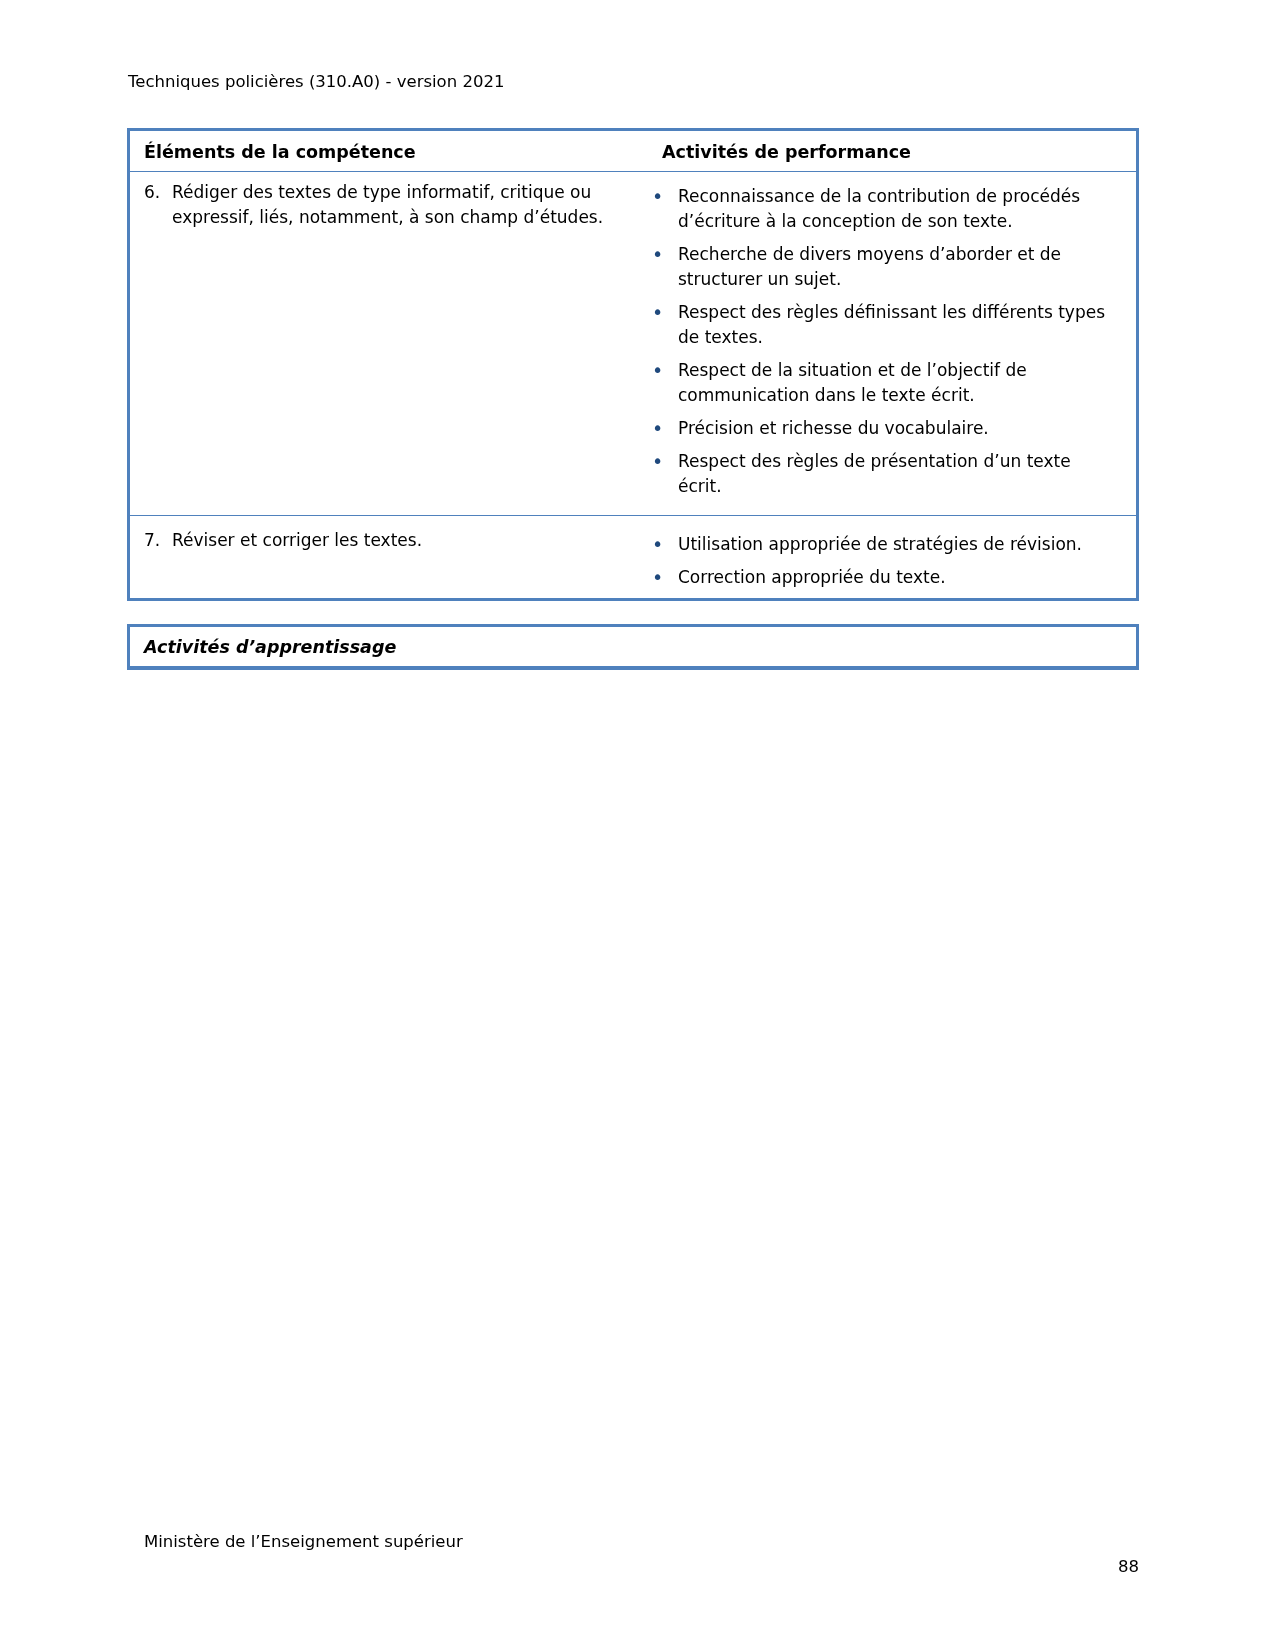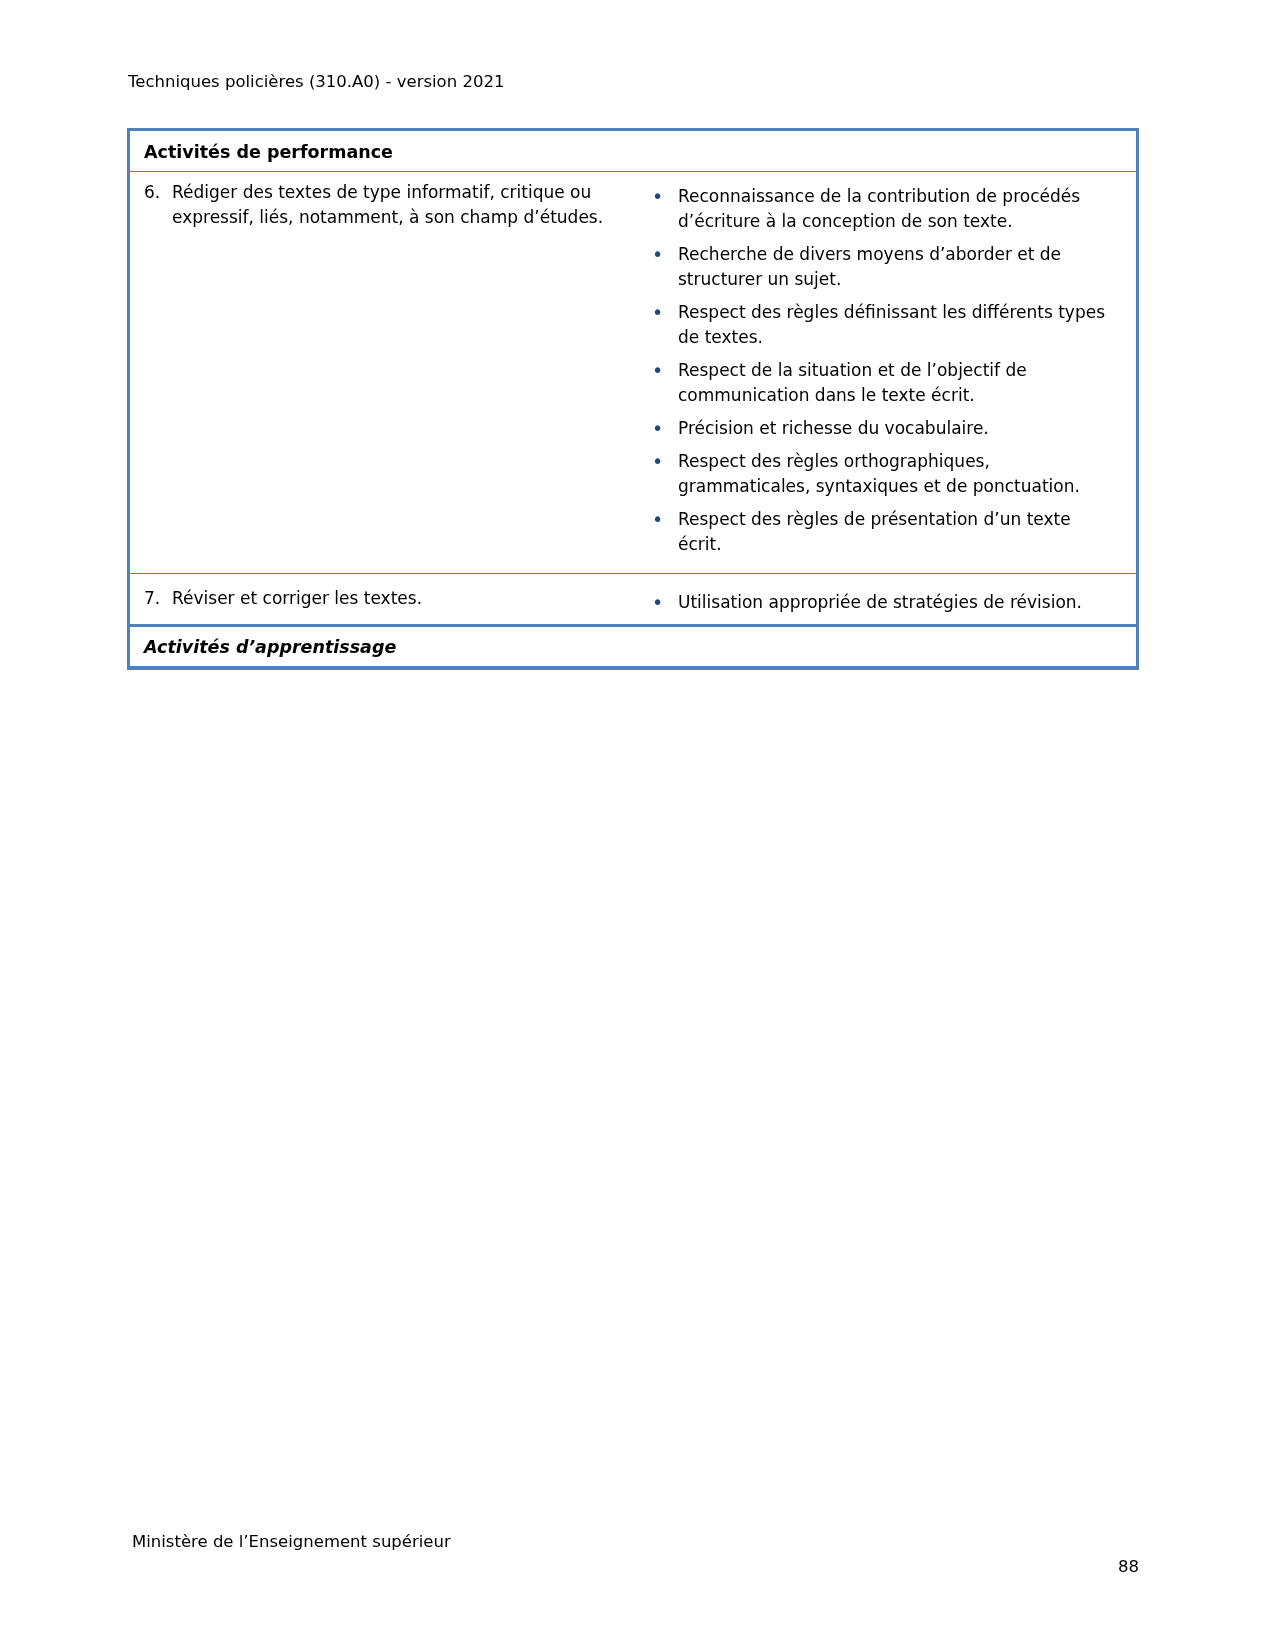--- a/index.html
+++ b/index.html
@@ -108,21 +108,21 @@
     display: flex;
     font-size: 17px;
     line-height: 27px;
   }
   .act-label-sm { width: 138px; flex: 0 0 138px; }
   .act-label-lg { width: 270px; flex: 0 0 270px; }
 
   
   .footer-ministry {
     position: absolute;
-    left: 132px;
+    left: 144px;
     top: 1531px;
     font-size: 16.5px;
     line-height: 22px;
   }
   .footer-pagenum {
     position: absolute;
     left: 1100px;
     top: 1556px;
     width: 39px;
     text-align: right;
@@ -130,36 +130,36 @@
     line-height: 22px;
   }
 </style>
 </head>
 <body>
 
 <div class="doc-header">Techniques policières (310.A0) - version 2021</div>
 
 <div class="comp-table">
   <div class="comp-row comp-head">
+    <div class="cell">Éléments de la compétence</div>
     <div class="cell">Activités de performance</div>
   </div>
 
   <div class="comp-row comp-body">
     <div class="elem-cell">
       <span class="elem-num">6.</span>
       <span class="elem-text">Rédiger des textes de type informatif, critique ou expressif, liés, notamment, à son champ d’études.</span>
     </div>
     <div>
       <ul class="crit-list">
           <li>Reconnaissance de la contribution de procédés d’écriture à la conception de son texte.</li>
           <li>Recherche de divers moyens d’aborder et de structurer un sujet.</li>
           <li>Respect des règles définissant les différents types de textes.</li>
           <li>Respect de la situation et de l’objectif de communication dans le texte écrit.</li>
           <li>Précision et richesse du vocabulaire.</li>
-          <li>Respect des règles orthographiques, grammaticales, syntaxiques et de ponctuation.</li>
           <li>Respect des règles de présentation d’un texte écrit.</li>
         </ul>
     </div>
   </div>
 
   <div class="comp-row comp-body">
     <div class="elem-cell">
       <span class="elem-num">7.</span>
       <span class="elem-text">Réviser et corriger les textes.</span>
     </div>

